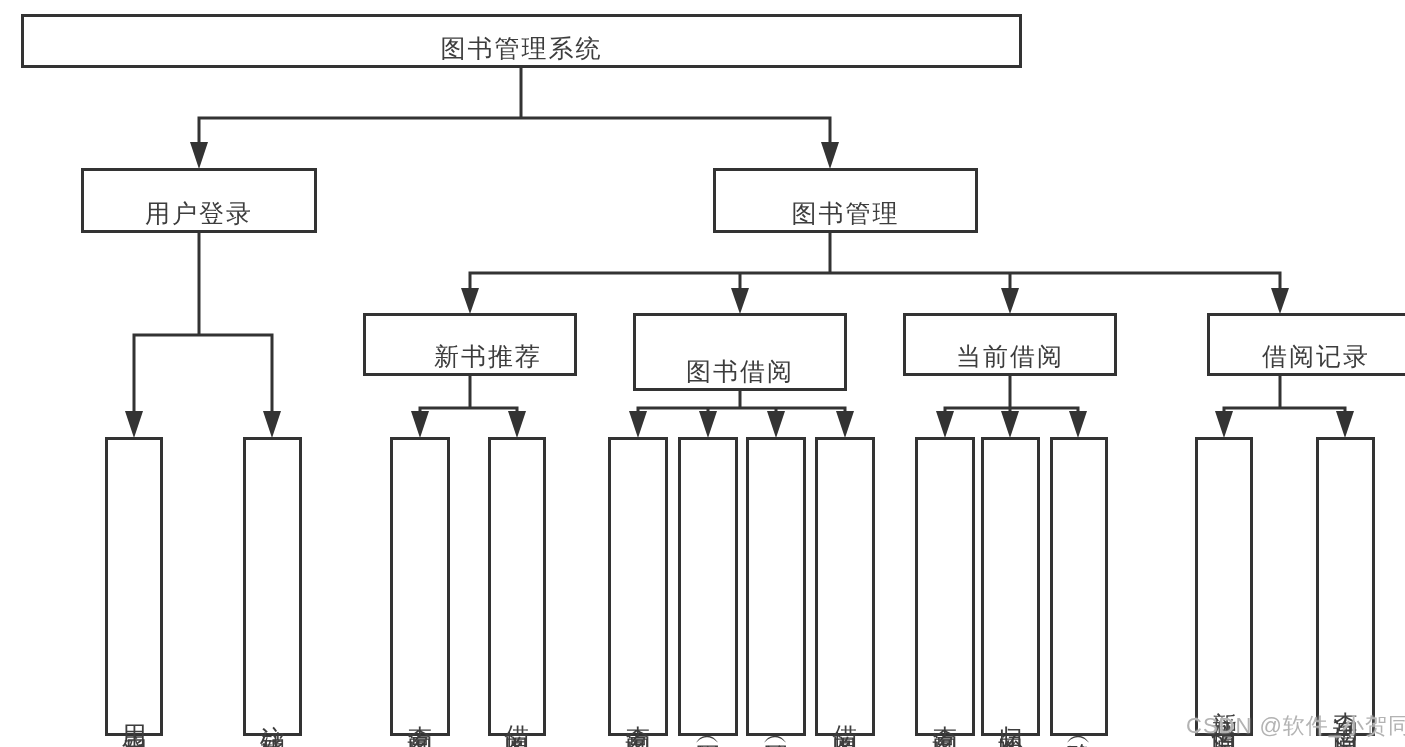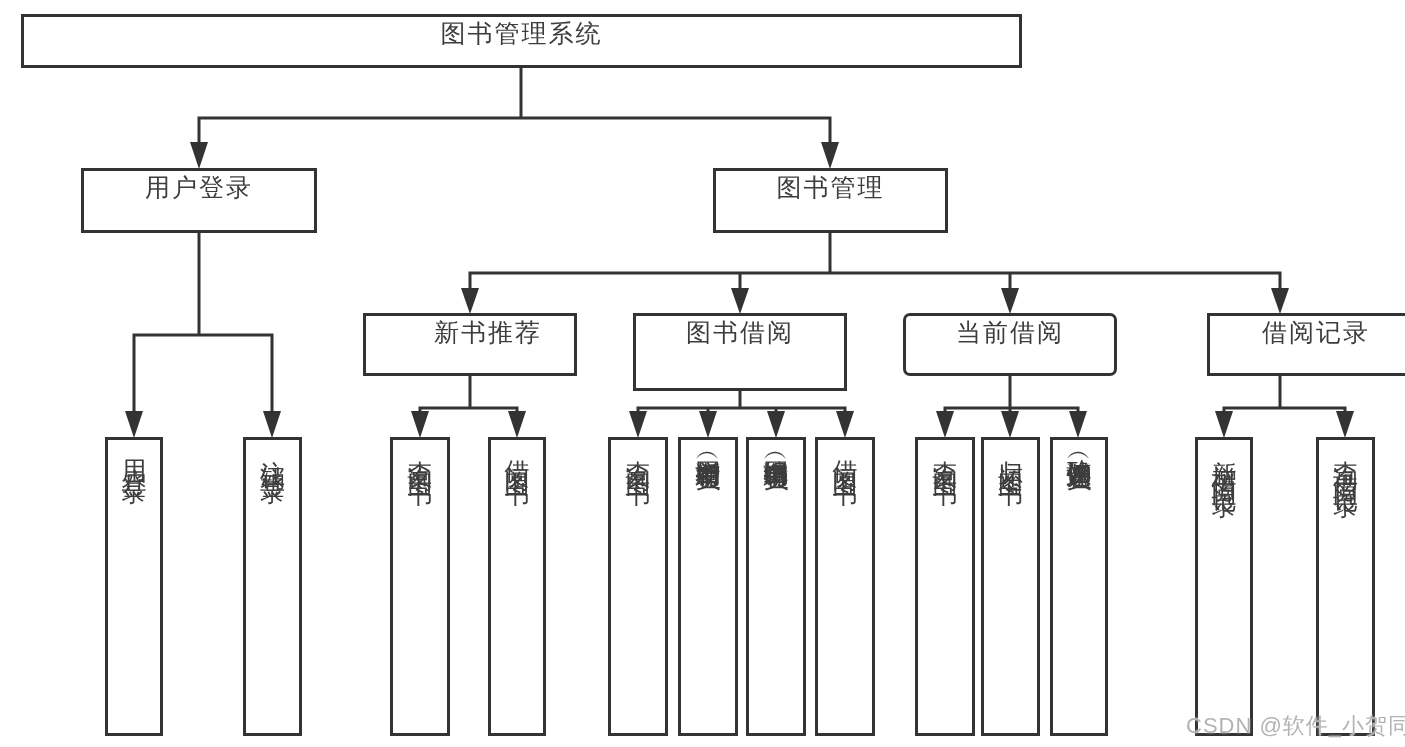--- a/index.html
+++ b/index.html
@@ -23,21 +23,21 @@
     stroke-width: 3;
     stroke-linejoin: miter;
   }
   .wires polygon { fill: #333333; stroke: none; }
   .node {
     position: absolute;
     box-sizing: border-box;
     background: #ffffff;
     border: 3px solid #333333;
     display: flex;
-    align-items: flex-start;
+    align-items: flex-end;
     justify-content: center;
   }
   .hbox { font-size: 25px; letter-spacing: 2px; white-space: nowrap; }
   .vbox { top: 437px; height: 299px; }
   .vtext {
     writing-mode: vertical-rl;
     text-orientation: mixed;
     font-size: 25px;
     line-height: 1;
     letter-spacing: 7px;
@@ -120,31 +120,31 @@
     </g>
   </svg>
 
   <div class="node hbox" style="left:21px; top:14px; width:1001px; height:54px;">
     <span>图书管理系统</span>
   </div>
 
   <div class="node hbox" style="left:81px; top:168px; width:236px; height:65px;">
     <span>用户登录</span>
   </div>
-  <div class="node hbox" style="left:713px; top:168px; width:235px; height:65px;">
+  <div class="node hbox" style="left:713px; top:168px; width:265px; height:65px;">
     <span>图书管理</span>
   </div>
 
   <div class="node hbox" style="left:363px; top:313px; width:214px; height:63px;padding-left:36px;">
     <span>新书推荐</span>
   </div>
   <div class="node hbox" style="left:633px; top:313px; width:214px; height:78px;">
     <span>图书借阅</span>
   </div>
-  <div class="node hbox" style="left:903px; top:313px; width:214px; height:63px;border-radius:7px;">
+  <div class="node hbox" style="left:903px; top:313px; width:214px; height:63px;">
     <span>当前借阅</span>
   </div>
   <div class="node hbox" style="left:1172px; top:313px; width:218px; height:63px;margin-left:35px;">
     <span>借阅记录</span>
   </div>
 
   <div class="node vbox" style="left:105px; width:58px;">
     <span class="vtext">用户登录</span>
   </div>
   <div class="node vbox" style="left:243px; width:59px;">

